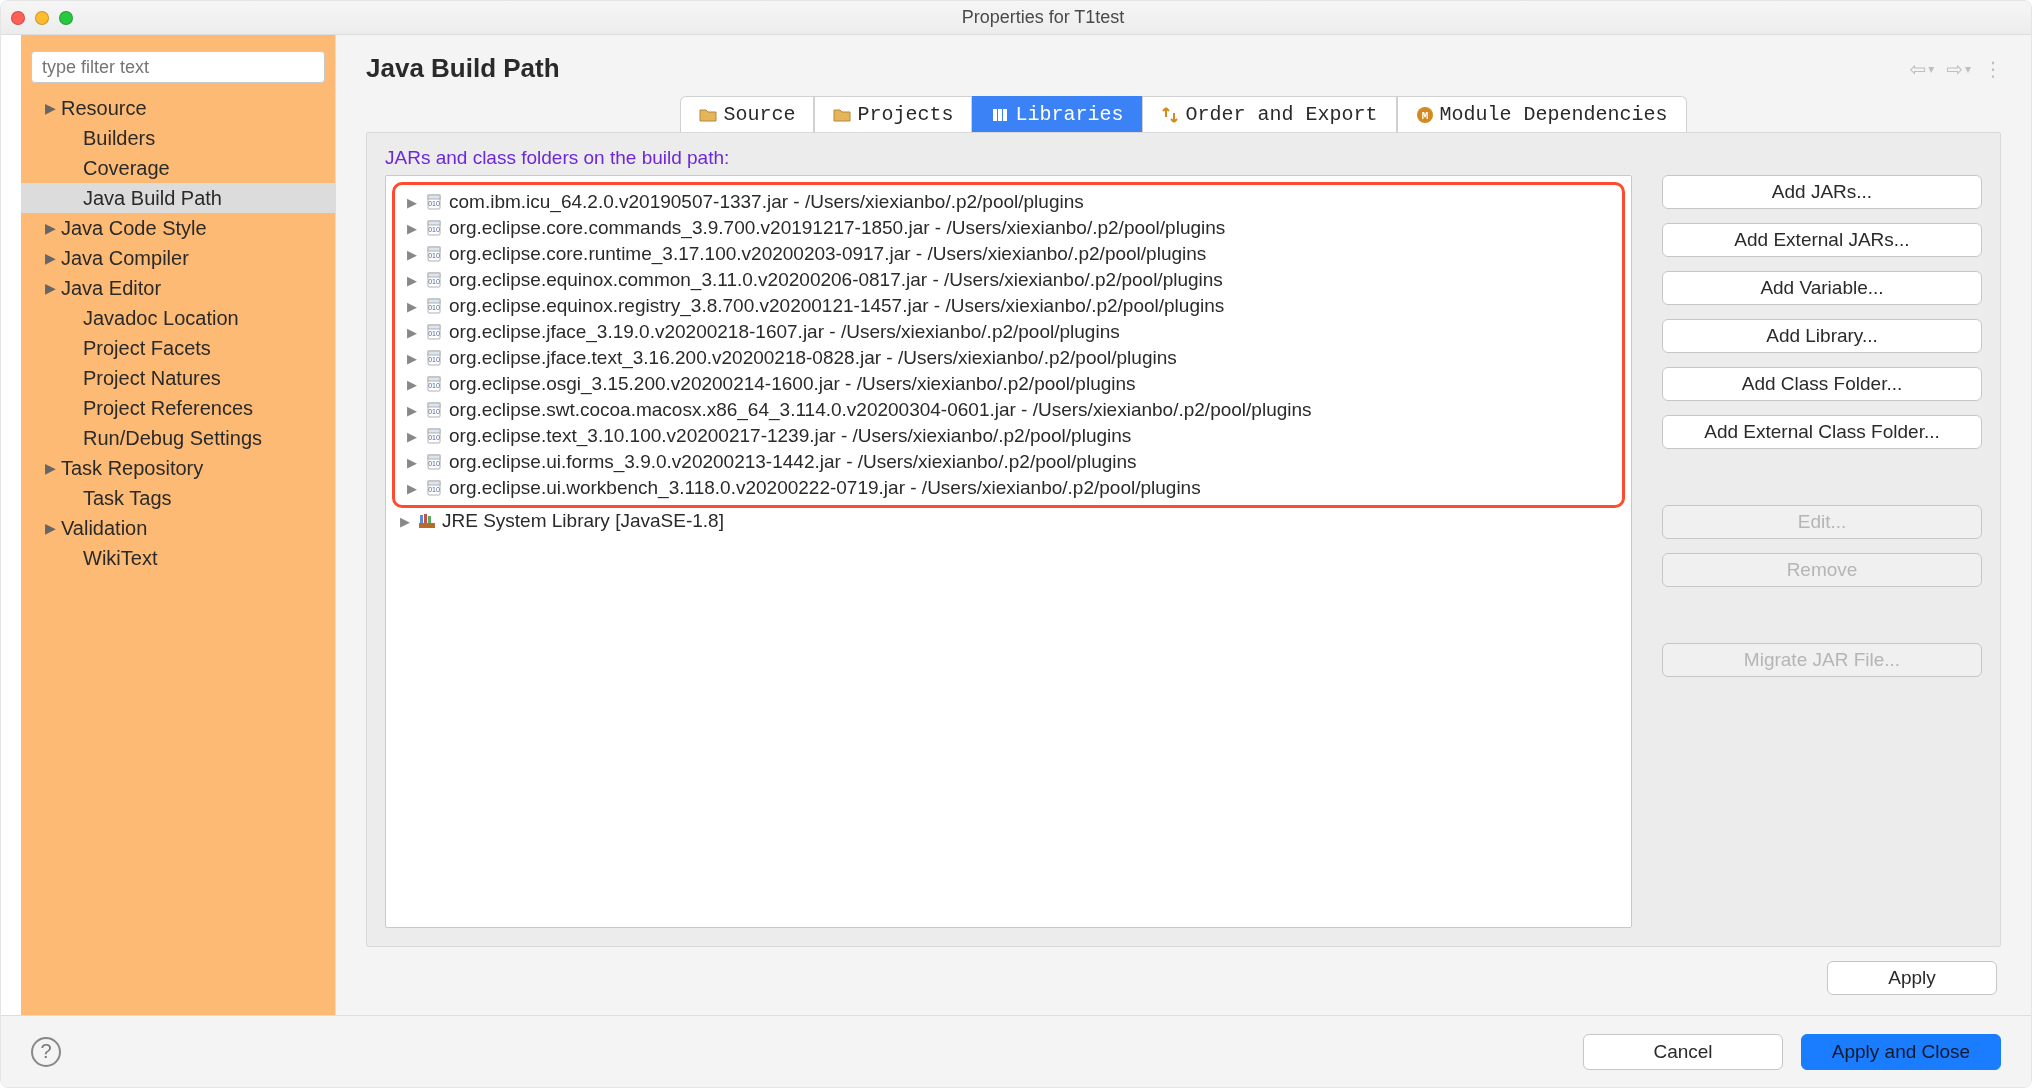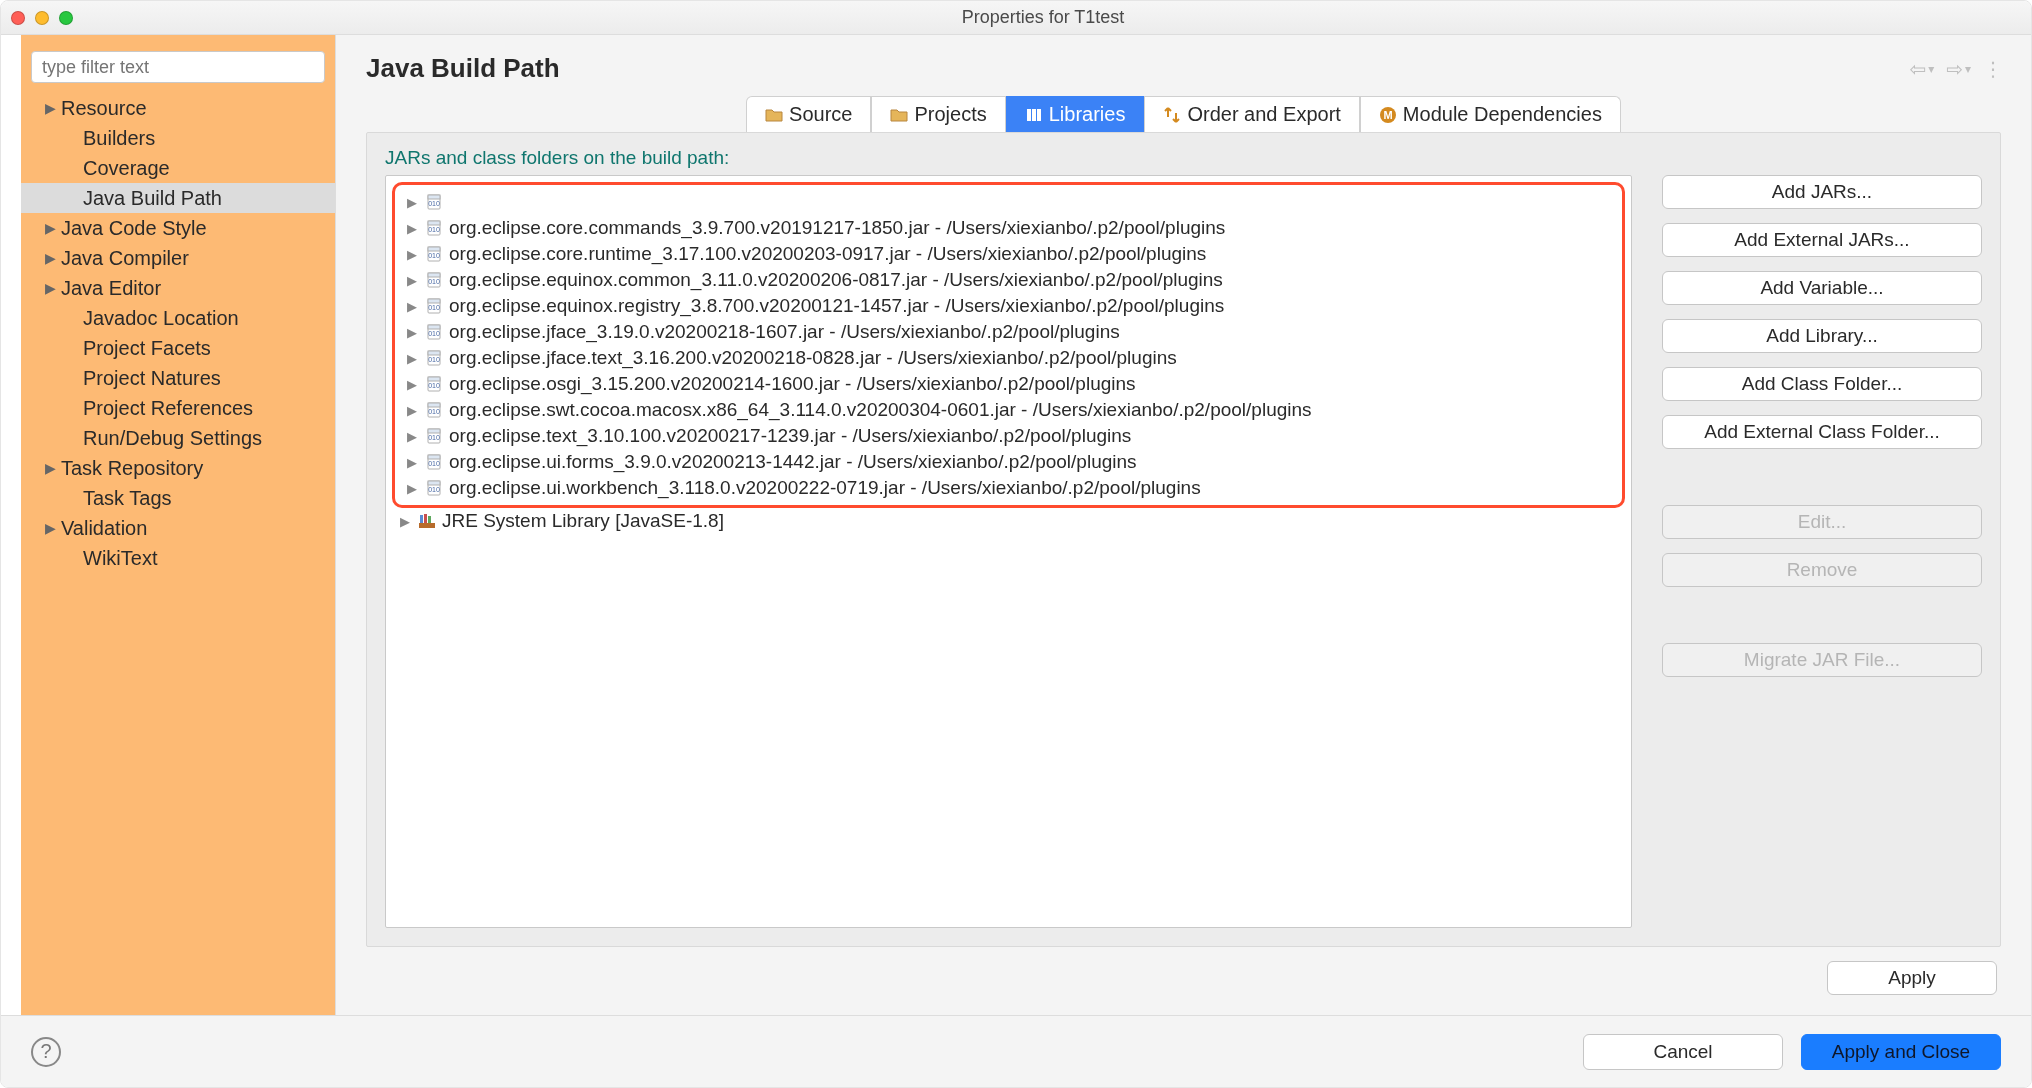--- a/index.html
+++ b/index.html
@@ -25,28 +25,28 @@
   .tree-item .arrow { width: 14px; display: inline-block; color: #666; margin-right: 2px; font-size: 14px; }
   
   .main { flex: 1; display: flex; flex-direction: column; background: #f4f4f4; }
   .main-header { display: flex; align-items: center; padding: 18px 30px 12px 30px; background: #f4f4f4; }
   .main-title { font-size: 26px; font-weight: 600; }
   .nav-icons { margin-left: auto; display: flex; align-items: center; gap: 12px; color: #bfbfbf; font-size: 20px; }
   .nav-group { display: flex; align-items: center; gap: 2px; }
   .content-area { flex: 1; display: flex; flex-direction: column; padding: 0 30px 20px 30px; overflow: hidden; }
   
   .tabs { display: flex; justify-content: center; margin-bottom: 0; }
-  .tab { display: flex; align-items: center; gap: 6px; padding: 6px 18px; font-size: 20px; background: #fff; border: 1px solid #d0d0d0; border-bottom: none; cursor: default; height: 36px; }
+  .tab { display: flex; align-items: center; gap: 6px; padding: 6px 18px; font-size: 20px; background: #fff; border: 1px solid #d0d0d0; border-bottom: none; cursor: default; height: 36px; font-family: Liberation Mono, monospace; }
   .tab:first-child { border-top-left-radius: 6px; }
   .tab:last-child { border-top-right-radius: 6px; }
   .tab.active { background: #3b82f6; color: #fff; border-color: #3b82f6; }
   .tab-icon { width: 18px; height: 18px; display: inline-block; }
   
   .panel { flex: 1; background: #ececec; border: 1px solid #d9d9d9; border-radius: 2px; padding: 14px 18px 18px 18px; display: flex; flex-direction: column; overflow: hidden; }
-  .panel-label { font-size: 19px; margin-bottom: 6px; color: #0f766e; }
+  .panel-label { font-size: 19px; margin-bottom: 6px; color: #6d28d9; }
   .panel-body { flex: 1; display: flex; gap: 30px; overflow: hidden; }
   .jar-list { flex: 1; background: #fff; border: 1px solid #c9c9c9; border-radius: 2px; padding: 6px 4px 4px 4px; overflow: auto; position: relative; }
   .highlight-box { border: 3px solid #ff4b2e; border-radius: 10px; padding: 4px 6px; margin: 0 2px; }
   .jar-item { display: flex; align-items: center; gap: 6px; height: 26px; font-size: 19px; white-space: nowrap; padding-left: 6px; }
   .jar-item .arrow { color: #888; font-size: 13px; width: 12px; }
   .jar-icon { width: 18px; height: 18px; flex-shrink: 0; }
   .button-col { width: 320px; display: flex; flex-direction: column; gap: 14px; }
   .btn { height: 34px; background: #fff; border: 1px solid #c6c6c6; border-radius: 6px; font-size: 19px; display: flex; align-items: center; justify-content: center; cursor: default; text-align: right; }
   .btn.disabled { color: #b5b5b5; background: #f0f0f0; }
   .spacer { height: 28px; }
@@ -218,20 +218,21 @@
           <div class="panel-body">
             <div class="jar-list">
               <div class="highlight-box" id="jar-highlight">
                   <div class="jar-item">
                     <span class="arrow">▶</span>
                     <svg class="jar-icon" viewBox="0 0 18 18">
                       <rect x="3" y="2" width="12" height="14" rx="1" fill="#fff" stroke="#b0b0b0"></rect>
                       <rect x="3" y="2" width="12" height="4" fill="#dce6f2" stroke="#b0b0b0"></rect>
                       <text x="9" y="13" text-anchor="middle" font-size="7" fill="#4a6aa5">010</text>
                     </svg>
+                    <span>com.ibm.icu_64.2.0.v20190507-1337.jar - /Users/xiexianbo/.p2/pool/plugins</span>
                   </div>
                   <div class="jar-item">
                     <span class="arrow">▶</span>
                     <svg class="jar-icon" viewBox="0 0 18 18">
                       <rect x="3" y="2" width="12" height="14" rx="1" fill="#fff" stroke="#b0b0b0"></rect>
                       <rect x="3" y="2" width="12" height="4" fill="#dce6f2" stroke="#b0b0b0"></rect>
                       <text x="9" y="13" text-anchor="middle" font-size="7" fill="#4a6aa5">010</text>
                     </svg>
                     <span>org.eclipse.core.commands_3.9.700.v20191217-1850.jar - /Users/xiexianbo/.p2/pool/plugins</span>
                   </div>

